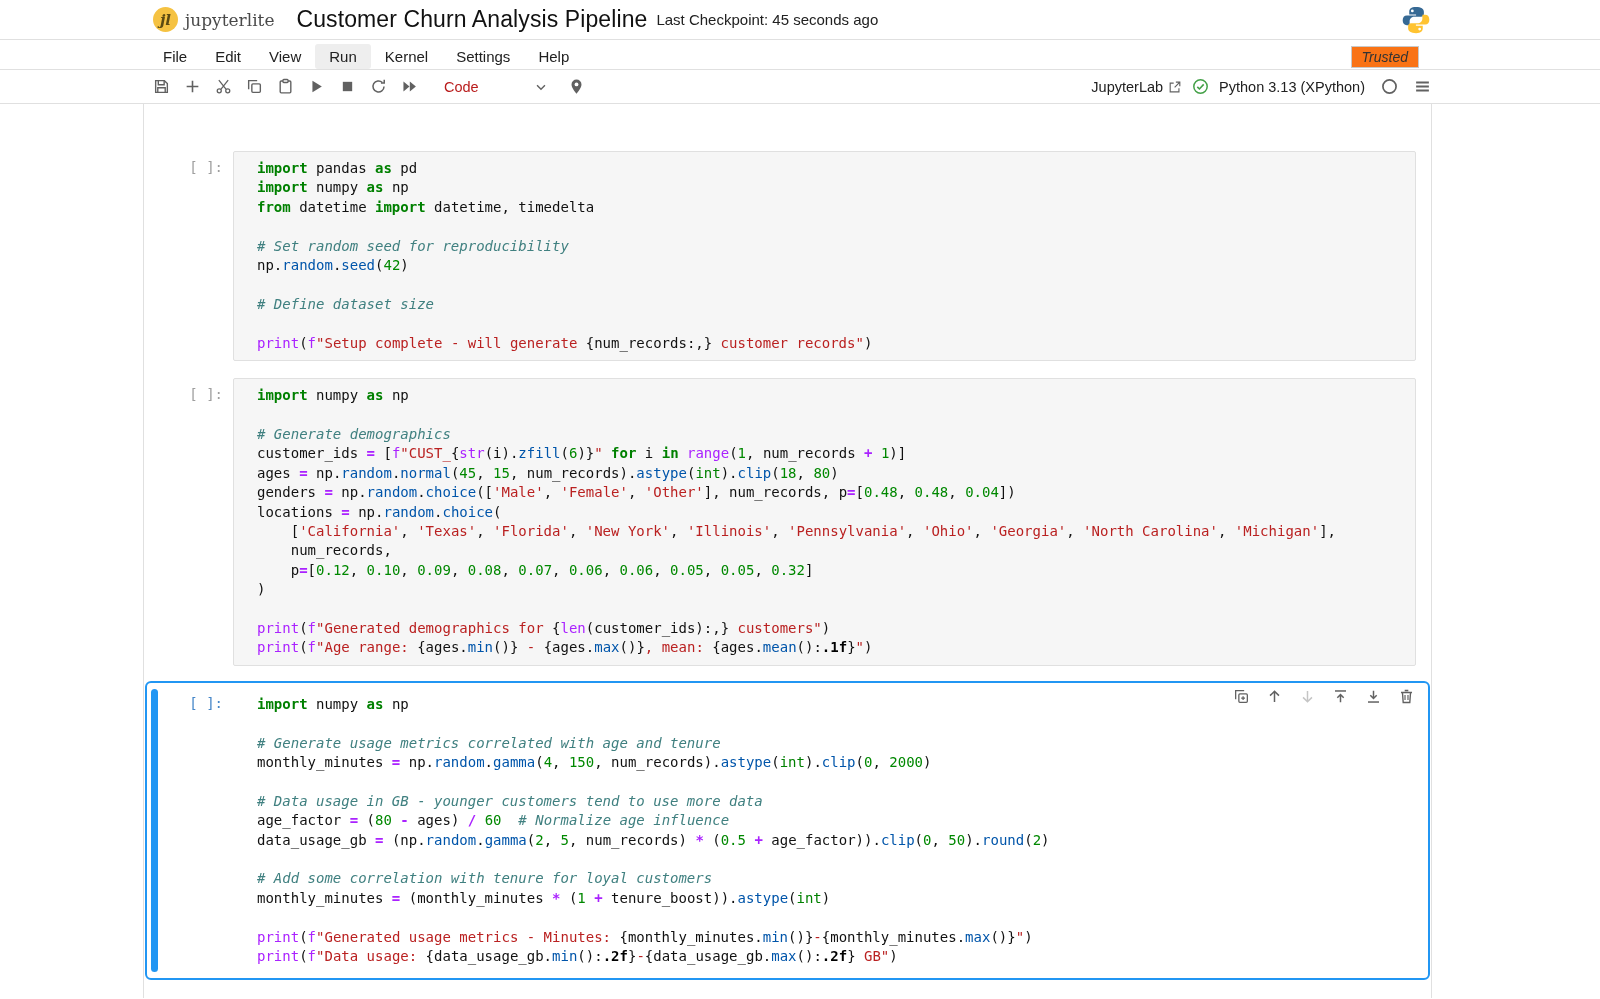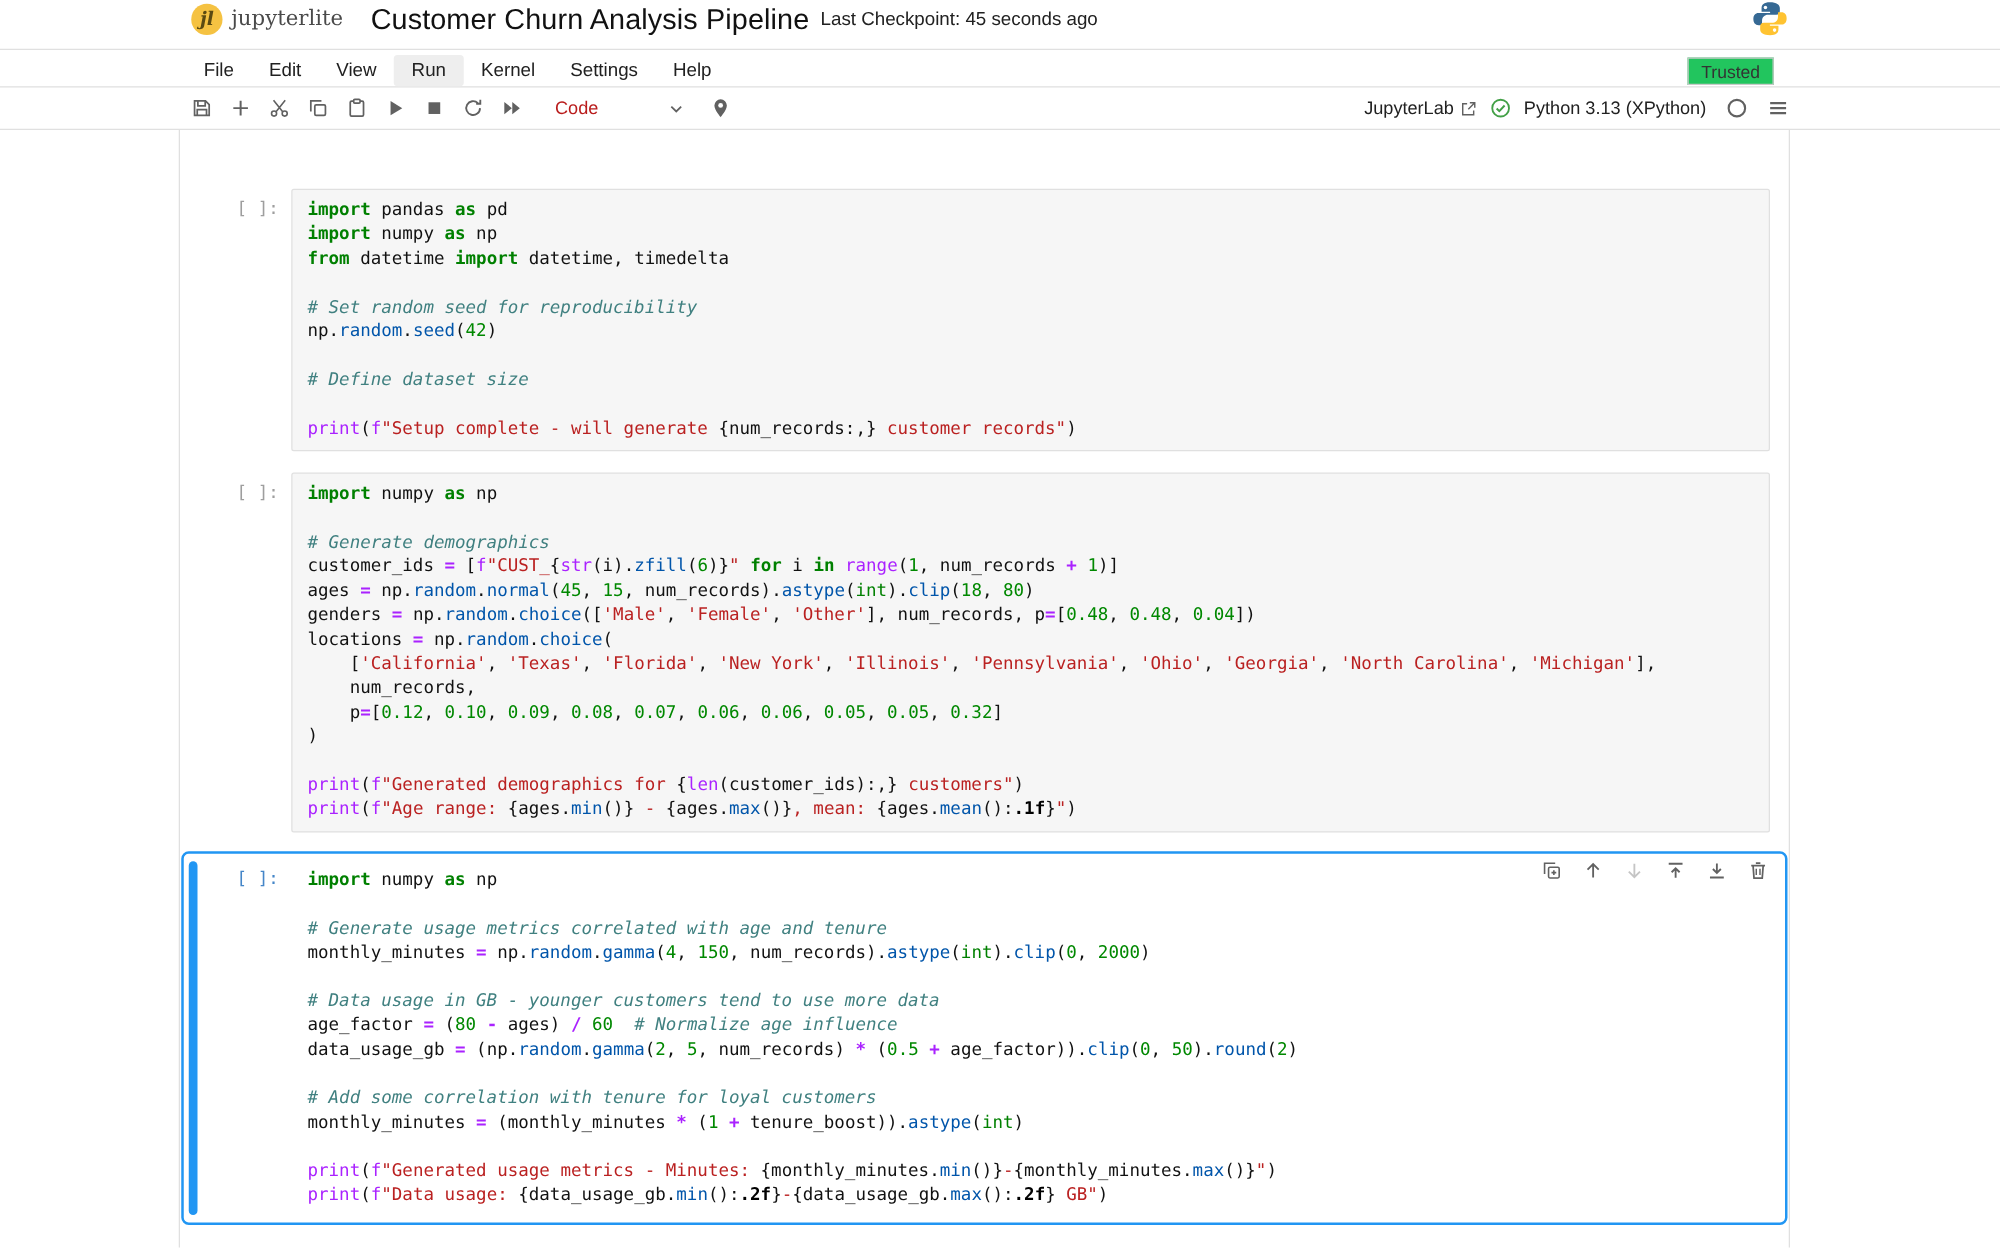--- a/index.html
+++ b/index.html
@@ -1,37 +1,37 @@
 <!DOCTYPE html>
 <html style="--accent: #2196F3; --border: #E0E0E0; --keyword: #008000; --comment: #408080; --string: #BA2121; --number: #008800; --operator: #AA22FF; --property: #0055AA; --builtin: #AA22FF; --type: #008000; --editor_bg: #F6F6F6; --editor_border: #E0E0E0; --prompt: #9E9E9E; --prompt_active: #4586C8; --icon: #616161; --icon_disabled: #C5C5C5; --check_green: #43A047; --menu_active_bg: #EEEEEE; --python_blue: #366994; --python_yellow: #FFC331; --logo_yellow: #F5C242;"><head>
 <meta charset="utf-8">
 <style>
   * { margin:0; padding:0; box-sizing:border-box; }
   html,body { width:1600px; height:999px; overflow:hidden; background:#fff;
     font-family:"Liberation Sans", sans-serif; color:#212121; }
 
   
-  .hdr { height:40px; border-bottom:1px solid var(--border,#e0e0e0); display:flex; align-items:flex-start; }
+  .hdr { height:40px; border-bottom:1px solid var(--border,#e0e0e0); display:flex; align-items:center; }
   .row-inner { width:1288px; margin-left:143px; display:flex; align-items:center; padding-left:10px; }
   .logo-wrap { display:flex; align-items:center; gap:7px; }
   .logo-circle { width:25px; height:25px; border-radius:50%; background:var(--logo_yellow,#f5c242);
     display:flex; align-items:center; justify-content:center;
     font-family:"DejaVu Serif", serif; font-style:italic; font-weight:bold; font-size:15px; color:#5b4a12; }
   .wordmark { font-family:"DejaVu Serif", serif; font-size:17px; color:#4a4a4a; }
   .nb-title { margin-left:22px; font-size:23px; color:#111; letter-spacing:.1px; }
   .checkpoint { margin-left:9px; font-size:15px; color:#212121; }
   .hdr-right { margin-left:auto; display:flex; align-items:center; }
 
   
   .menubar { height:30px; border-bottom:1px solid var(--border,#e0e0e0); display:flex; align-items:flex-end; }
   .menu-items { display:flex; list-style:none; }
   .menu-items li { padding:4px 14px; font-size:15px; cursor:default; border-radius:3px; }
   .menu-items li.active { background:var(--menu_active_bg,#eee); }
-  .trusted-btn { margin-left:auto; margin-right:12px; font-size:14px; color:#333; background:#22c55e;
-    border:1px solid #c9c9c9; padding:2px 10px; }
+  .trusted-btn { margin-left:auto; margin-right:12px; font-size:14px; color:#333; background:#f97316;
+    border:1px solid #c9c9c9; padding:2px 10px;font-style:italic; }
 
   
   .toolbar { height:34px; border-bottom:1px solid var(--border,#e0e0e0); display:flex; align-items:center; }
   .tb-btn { background:none; border:none; width:22px; height:22px; margin-right:9px; padding:2px;
     color:var(--icon,#616161); cursor:pointer; }
   .tb-btn svg { width:17px; height:17px; display:block; }
   .celltype-select { display:flex; align-items:center; width:104px; justify-content:space-between;
     margin-left:14px; font-size:14.5px; color:#b91c1c; cursor:pointer; }
   .celltype-select .chev { width:14px; height:14px; color:#616161; }
   .marker-btn { margin-left:18px; }
@@ -51,21 +51,21 @@
   .cell { position:relative; display:flex; border:2px solid transparent; border-radius:6px;
     padding:4px 12px 4px 6px; margin:0 1px; }
   .cell.active { border-color:var(--accent,#2196f3); }
   .cell + .cell { margin-top:2px; }
   .drag-bar { position:absolute; left:4px; top:6px; bottom:6px; width:7px; border-radius:4px;
     background:var(--accent,#2196f3); }
   .cell-prompt { width:80px; flex:0 0 80px; text-align:right; padding:8px 10px 0 0;
     font-family:"DejaVu Sans Mono", monospace; font-size:14px; color:var(--prompt,#9e9e9e); }
   .cell.active .cell-prompt { color:var(--prompt_active,#4586c8); }
   .cell-editor { flex:1; background:var(--editor_bg,#f6f6f6); border:1px solid var(--editor_border,#e0e0e0);
-    border-radius:2px; padding:7px 12px; }
+    border-radius:2px; padding:7px 23px; }
   .cell.active .cell-editor { background:#fff; border-color:transparent; }
   .cm-line { font-family:"DejaVu Sans Mono", monospace; font-size:14px; line-height:19.4px; white-space:pre; color:#111; }
 
   .tok-kw { color:var(--keyword,#008000); font-weight:bold; }
   .tok-cm { color:var(--comment,#408080); font-style:italic; }
   .tok-st { color:var(--string,#ba2121); }
   .tok-nu { color:var(--number,#008800); }
   .tok-op { color:var(--operator,#aa22ff); font-weight:bold; }
   .tok-pr { color:var(--property,#0055aa); }
   .tok-bf { color:var(--builtin,#aa22ff); }

